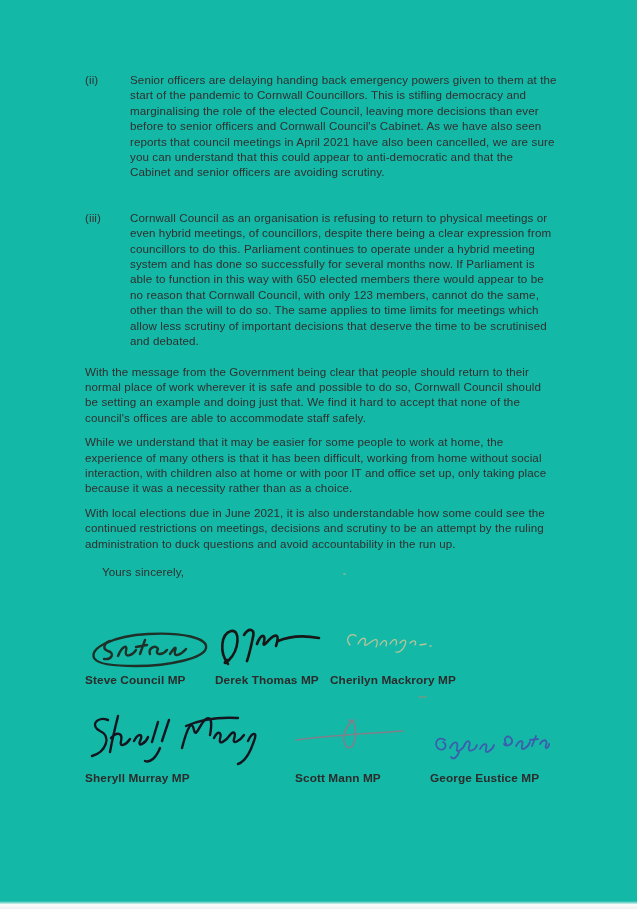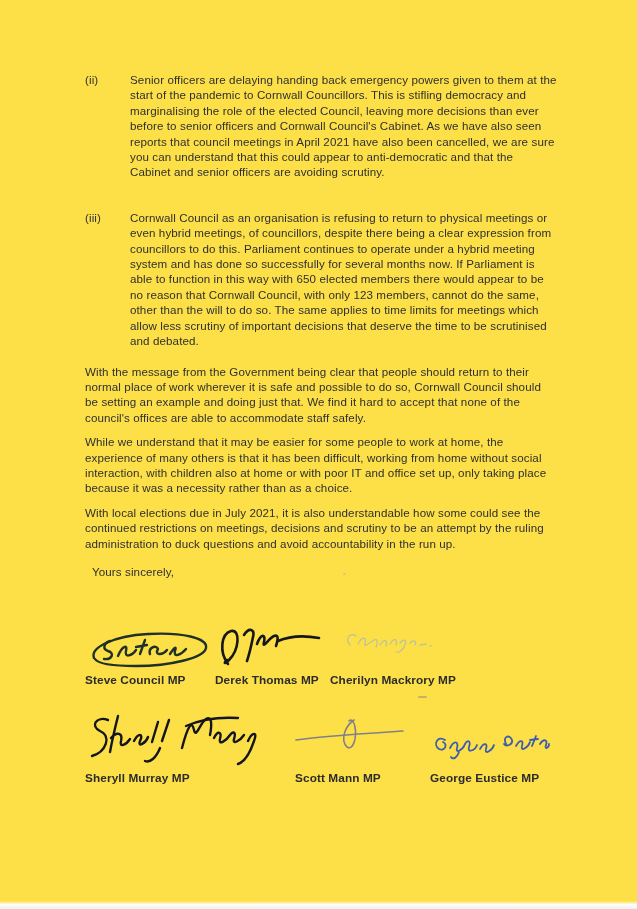--- a/index.html
+++ b/index.html
@@ -1,35 +1,35 @@
 <!DOCTYPE html>
 <html><head>
 <meta charset="utf-8">
 <style>
   html,body{margin:0;padding:0;background:#e8e8e8;}
   .page{
     position:relative;
     width:637px;height:909px;
-    background:#fde047;
+    background:#14b8a6;
     font-family:"Liberation Sans", sans-serif;
     color:#2f2f2f;
     overflow:hidden;
   }
   .content{
     position:absolute;left:85px;top:72px;width:472px;
     font-size:11.6px;line-height:15.4px;
     letter-spacing:0.1px;
   }
   .list-item{display:flex;}
   .list-item .marker{width:45px;flex:none;}
   .list-item .item-text{margin:0;width:427px;}
   .li-ii{margin-bottom:30px;}
   .li-iii{margin-bottom:15px;}
   .para{margin:0 0 9px 0;}
-  .closing{margin:13px 0 0 7px;}
+  .closing{margin:13px 0 0 17px;}
   .sig{position:absolute;}
   .sig svg{display:block;overflow:visible;}
   .sig-label{
     position:absolute;font-weight:bold;font-size:11.8px;
     color:#2b2b2b;white-space:nowrap;letter-spacing:0.1px;
   }
   .stray-mark{position:absolute;background:#8e8e80;opacity:.55;border-radius:1px;}
   .speck{position:absolute;width:3px;height:2px;background:#b9b4a0;opacity:.6;border-radius:50%;}
   .scan-edge{
     position:absolute;left:0;bottom:0;width:637px;height:8px;
@@ -48,21 +48,21 @@
       <p class="item-text">Senior officers are delaying handing back emergency powers given to them at the start of the pandemic to Cornwall Councillors. This is stifling democracy and marginalising the role of the elected Council, leaving more decisions than ever before to senior officers and Cornwall Council's Cabinet. As we have also seen reports that council meetings in April 2021 have also been cancelled, we are sure you can understand that this could appear to anti-democratic and that the Cabinet and senior officers are avoiding scrutiny.</p>
     </div>
 
     <div class="list-item li-iii">
       <span class="marker">(iii)</span>
       <p class="item-text">Cornwall Council as an organisation is refusing to return to physical meetings or even hybrid meetings, of councillors, despite there being a clear expression from councillors to do this. Parliament continues to operate under a hybrid meeting system and has done so successfully for several months now. If Parliament is able to function in this way with 650 elected members there would appear to be no reason that Cornwall Council, with only 123 members, cannot do the same, other than the will to do so. The same applies to time limits for meetings which allow less scrutiny of important decisions that deserve the time to be scrutinised and debated.</p>
     </div>
 
     <p class="para">With the message from the Government being clear that people should return to their normal place of work wherever it is safe and possible to do so, Cornwall Council should be setting an example and doing just that. We find it hard to accept that none of the council's offices are able to accommodate staff safely.</p>
     <p class="para">While we understand that it may be easier for some people to work at home, the experience of many others is that it has been difficult, working from home without social interaction, with children also at home or with poor IT and office set up, only taking place because it was a necessity rather than as a choice.</p>
-    <p class="para">With local elections due in July 2021, it is also understandable how some could see the continued restrictions on meetings, decisions and scrutiny to be an attempt by the ruling administration to duck questions and avoid accountability in the run up.</p>
+    <p class="para">With local elections due in June 2021, it is also understandable how some could see the continued restrictions on meetings, decisions and scrutiny to be an attempt by the ruling administration to duck questions and avoid accountability in the run up.</p>
 
     <p class="closing">Yours sincerely,</p>
   </div>
 
   <div class="sig" style="left:82px;top:628px;">
     <svg width="130" height="46" viewBox="0 0 130 46">
       <g fill="none" stroke-width="2.4" stroke-linecap="round" stroke-linejoin="round" stroke="#1f3028">
         <path d="M12,30 C8,20 30,8 66,6 C100,4 126,10 124,20 C122,30 88,38 54,38 C32,38 16,36 13,31"></path>
         <path d="M28,13 C22,15 20,21 26,23 C33,25 30,32 22,31"></path>
         <path d="M36,28 C40,18 46,16 44,23 C42,30 50,28 54,22"></path>

